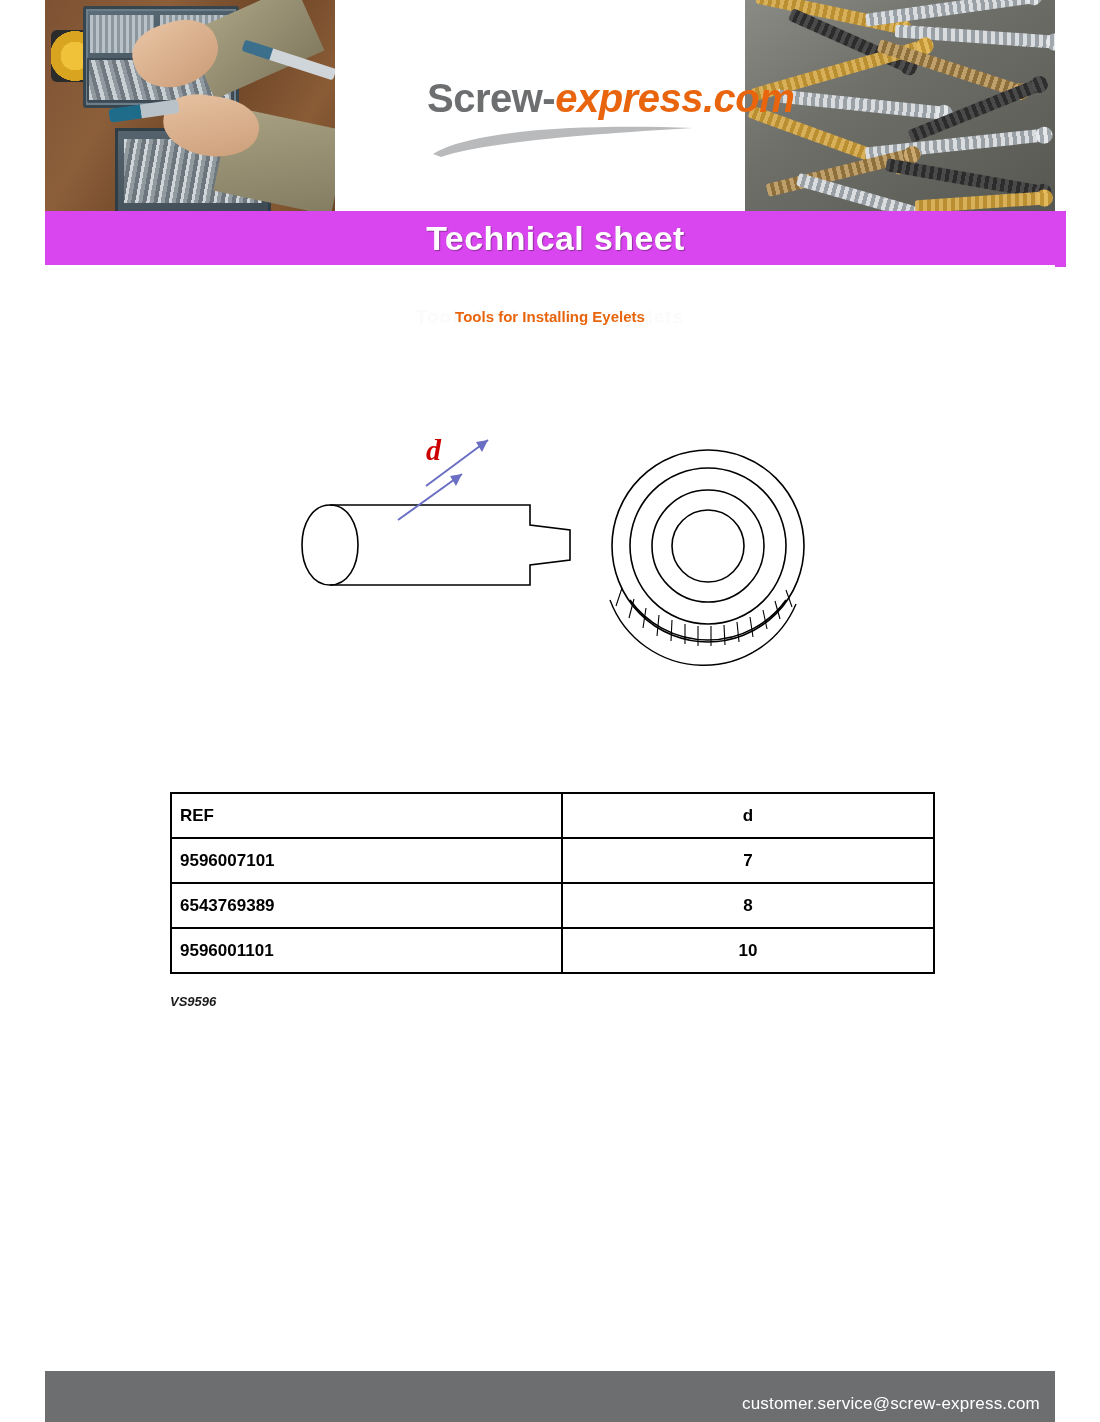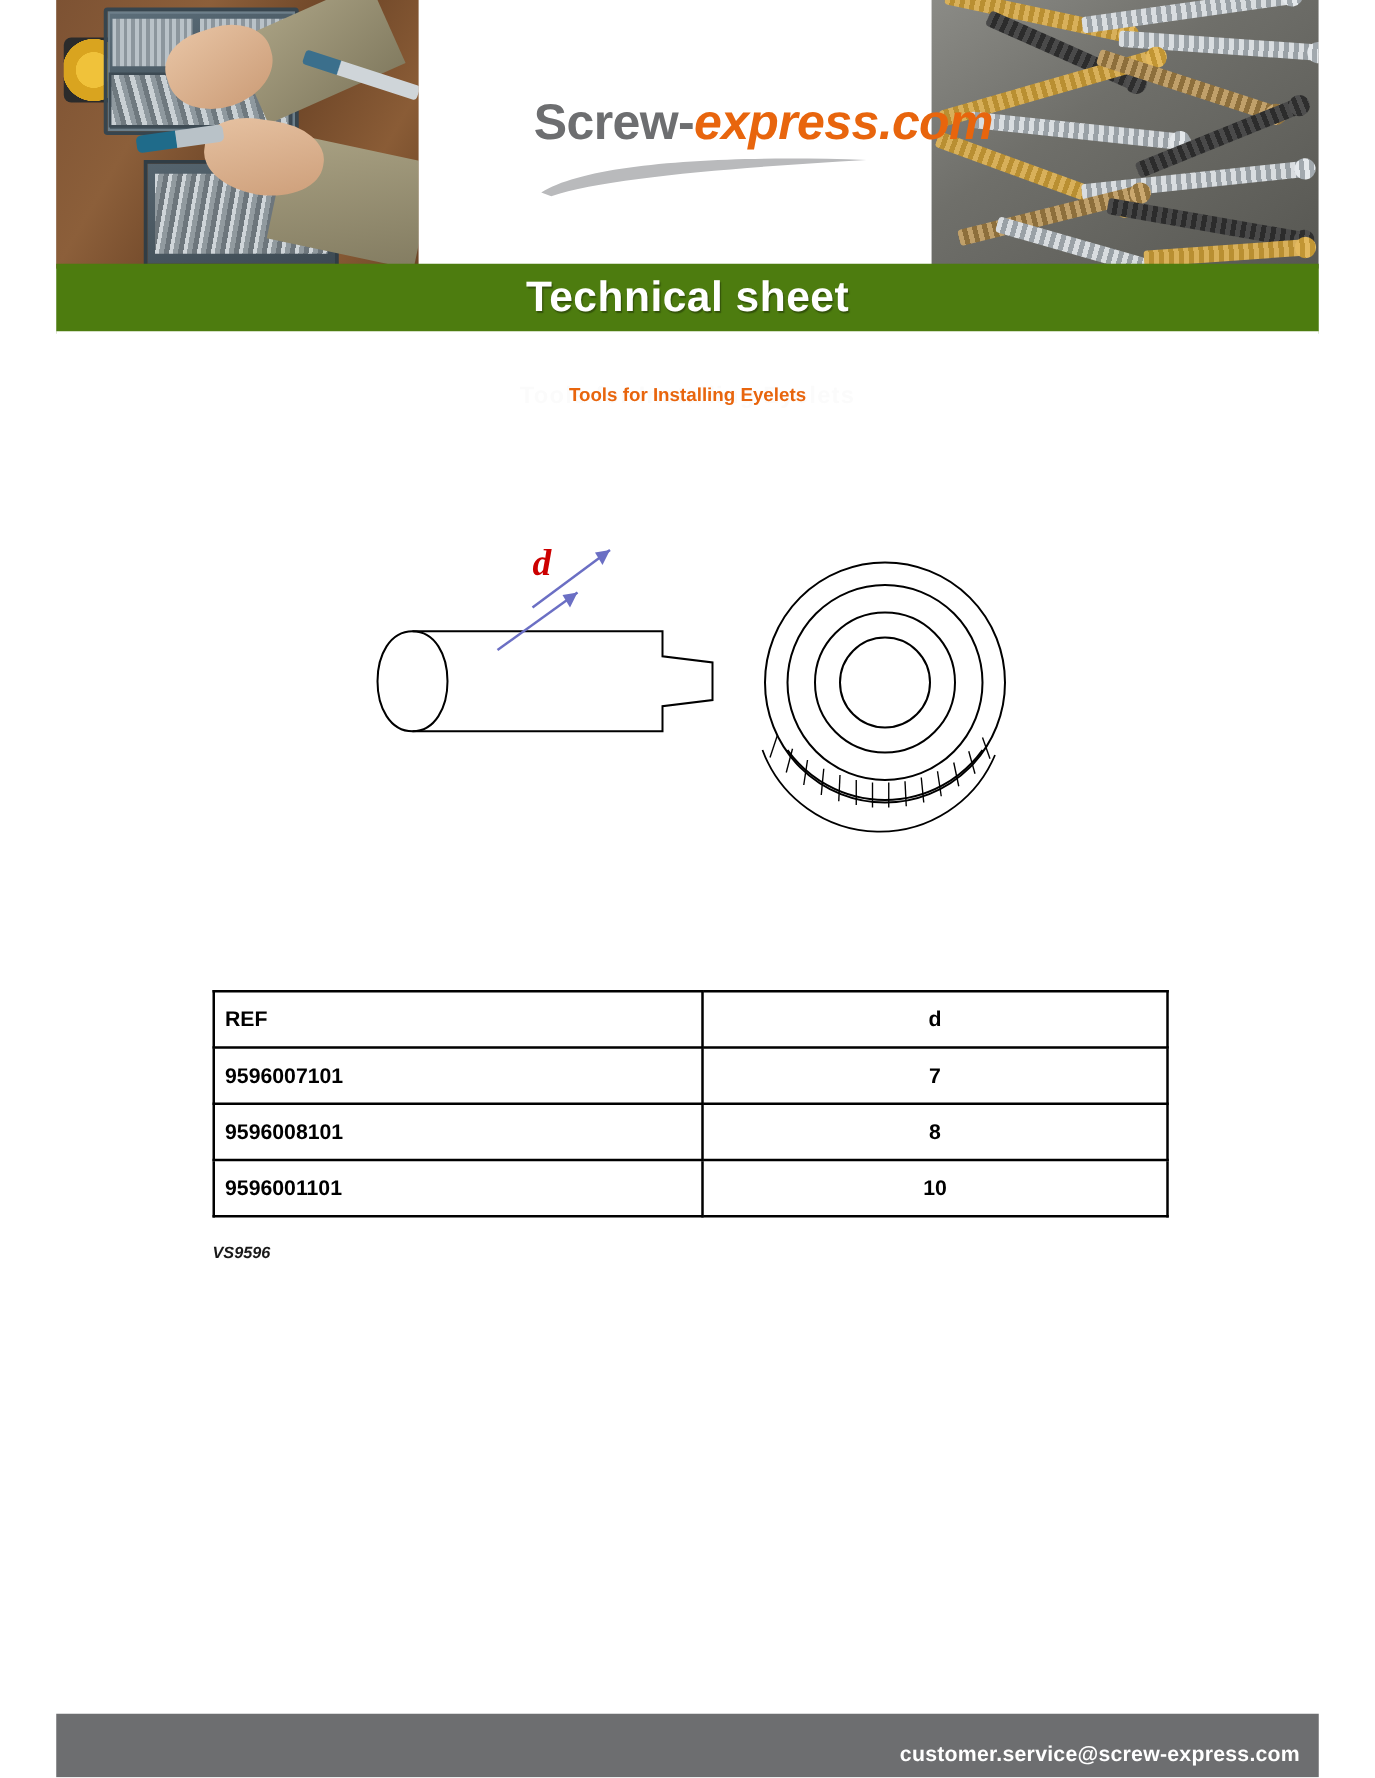--- a/index.html
+++ b/index.html
@@ -187,21 +187,22 @@
     height: 34px;
   }
 
   
   .title-bar {
     position: absolute;
     left: 45px;
     top: 211px;
     width: 1010px;
     height: 56px;
-    background: #4d7c0f;
+    background: #d946ef;
+    padding-left: 11px;
   }
   .title-bar .title {
     position: absolute;
     left: 0; right: 0;
     top: 8px;
     text-align: center;
     color: #ffffff;
     font-size: 34px;
     font-weight: bold;
     letter-spacing: 0.4px;
@@ -303,21 +304,21 @@
     width: 1010px;
     height: 9px;
     background: #6d6e70;
   }
   .footer-email {
     position: absolute;
     right: 60px;
     top: 1394px;
     color: #ffffff;
     font-size: 17px;
-    font-weight: bold;
+    font-weight: normal;
     letter-spacing: 0.2px;
   }
 </style>
 </head>
 <body>
 
 <div class="page">
 
   <div class="gutter left"></div>
   <div class="gutter right"></div>
@@ -425,21 +426,21 @@
           <th>REF</th>
           <th>d</th>
         </tr>
       </thead>
       <tbody>
         <tr>
           <td>9596007101</td>
           <td>7</td>
         </tr>
         <tr>
-          <td>9596008101</td>
+          <td>6543769389</td>
           <td>8</td>
         </tr>
         <tr>
           <td>9596001101</td>
           <td>10</td>
         </tr>
       </tbody>
     </table>
   </div>
 

